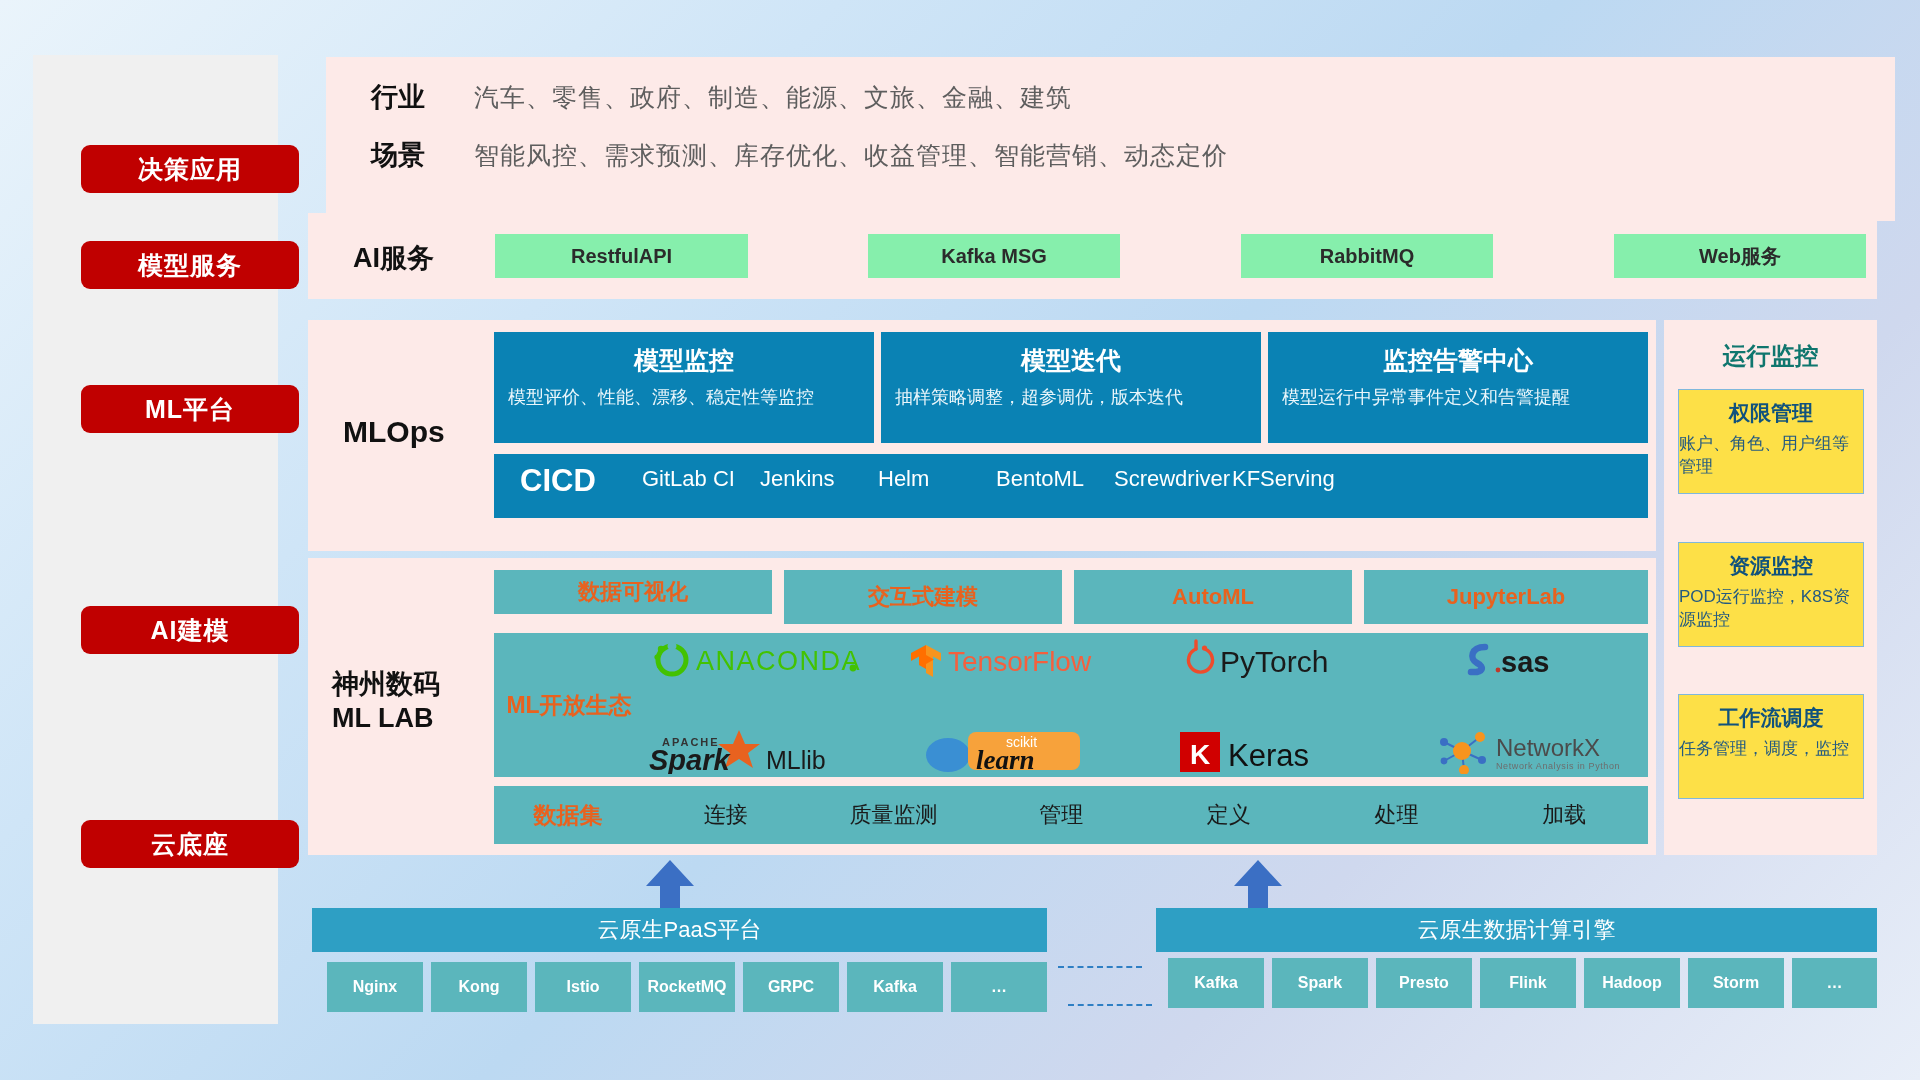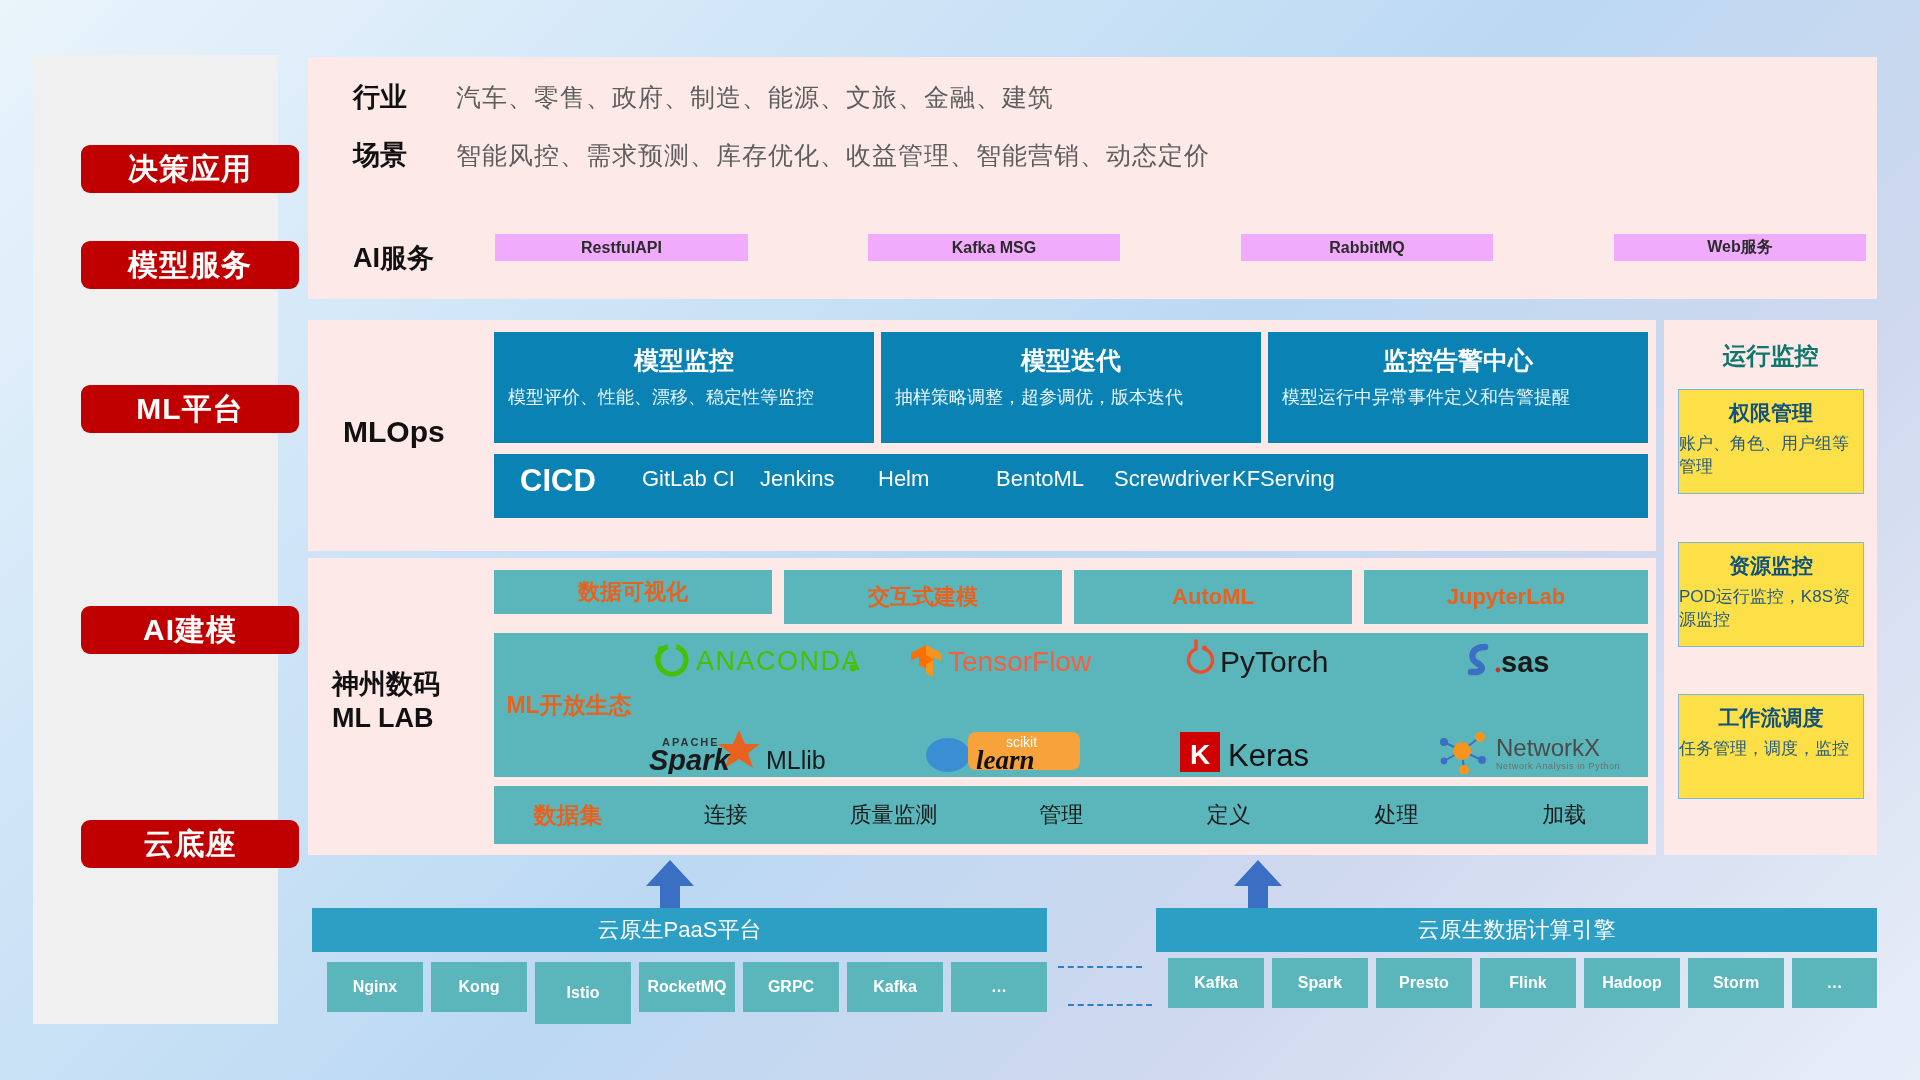--- a/index.html
+++ b/index.html
@@ -12,35 +12,35 @@
   .stage { position:absolute; left:0; top:0; width:1920px; height:1080px; }
 
   
   .left-rail {
     position:absolute; left:33px; top:55px; width:245px; height:969px;
     background:#f0f0f0;
   }
   .rail-chip {
     position:absolute; left:48px; width:218px; height:48px;
     background:#c00000; border-radius:9px; color:#fff;
-    font-size:30px; font-weight:bold; letter-spacing:1px;
+    font-size:25px; font-weight:bold; letter-spacing:1px;
     display:flex; align-items:center; justify-content:center;
   }
 
   
   .panel { position:absolute; background:#fdeae8; }
 
   
   .kv-key { font-size:27px; font-weight:bold; color:#111; }
   .kv-val { font-size:25px; color:#5e5e5e; letter-spacing:1px; }
 
   
   .svc-pill {
-    position:absolute; height:27px; background:#f0abfc; color:#2b2b2b;
-    font-size:16px; font-weight:bold;
+    position:absolute; height:44px; background:#86efac; color:#2b2b2b;
+    font-size:20px; font-weight:bold;
     display:flex; align-items:center; justify-content:center;
   }
 
   
   .blue { background:#0a82b4; color:#fff; }
   .mlops-card { position:absolute; padding:12px 14px 10px; }
   .mlops-card .t { font-size:25px; font-weight:bold; text-align:center; margin-bottom:9px; }
   .mlops-card .d { font-size:18px; line-height:1.32; color:#eaf6fb; }
 
   .cicd-bar { position:absolute; display:flex; align-items:flex-start; overflow:hidden; }
@@ -85,21 +85,21 @@
 <div class="stage">
 
   <div class="left-rail">
     <div class="rail-chip" style="top:90px">决策应用</div>
     <div class="rail-chip" style="top:186px">模型服务</div>
     <div class="rail-chip" style="top:330px">ML平台</div>
     <div class="rail-chip" style="top:551px">AI建模</div>
     <div class="rail-chip" style="top:765px">云底座</div>
   </div>
 
-  <div class="panel" style="left:308px; top:57px; width:1569px; height:164px;">
+  <div class="panel" style="left:326px; top:57px; width:1569px; height:164px;">
     <div style="position:absolute;left:45px;top:22px;" class="kv-key">行业</div>
     <div style="position:absolute;left:148px;top:24px;" class="kv-val">汽车、零售、政府、制造、能源、文旅、金融、建筑</div>
     <div style="position:absolute;left:45px;top:80px;" class="kv-key">场景</div>
     <div style="position:absolute;left:148px;top:82px;" class="kv-val">智能风控、需求预测、库存优化、收益管理、智能营销、动态定价</div>
   </div>
 
   <div class="panel" style="left:308px; top:213px; width:1569px; height:86px;">
     <div style="position:absolute;left:45px;top:27px;" class="kv-key">AI服务</div>
     <div class="svc-pill" style="left:187px;top:21px;width:253px;">RestfulAPI</div>
     <div class="svc-pill" style="left:560px;top:21px;width:252px;">Kafka MSG</div>
@@ -275,21 +275,21 @@
   <svg class="dash-head" style="left:1138px;top:959px;" width="14" height="16">
     <polygon points="0,0 14,8 0,16" fill="#2e7fc4"></polygon>
   </svg>
   <div class="dash" style="left:1068px;top:1004px;width:84px;"></div>
   <svg class="dash-head" style="left:1056px;top:997px;" width="14" height="16">
     <polygon points="14,0 0,8 14,16" fill="#2e7fc4"></polygon>
   </svg>
 
   <div class="cloud-chip" style="left:327px;top:962px;width:96px;height:50px;">Nginx</div>
   <div class="cloud-chip" style="left:431px;top:962px;width:96px;height:50px;">Kong</div>
-  <div class="cloud-chip" style="left:535px;top:962px;width:96px;height:62px;">Istio</div>
+  <div class="cloud-chip" style="left:535px;top:962px;width:96px;height:50px;">Istio</div>
   <div class="cloud-chip" style="left:639px;top:962px;width:96px;height:50px;">RocketMQ</div>
   <div class="cloud-chip" style="left:743px;top:962px;width:96px;height:50px;">GRPC</div>
   <div class="cloud-chip" style="left:847px;top:962px;width:96px;height:50px;">Kafka</div>
   <div class="cloud-chip" style="left:951px;top:962px;width:96px;height:50px;">…</div>
 
   <div class="cloud-chip" style="left:1168px;top:958px;width:96px;height:50px;">Kafka</div>
   <div class="cloud-chip" style="left:1272px;top:958px;width:96px;height:50px;">Spark</div>
   <div class="cloud-chip" style="left:1376px;top:958px;width:96px;height:50px;">Presto</div>
   <div class="cloud-chip" style="left:1480px;top:958px;width:96px;height:50px;">Flink</div>
   <div class="cloud-chip" style="left:1584px;top:958px;width:96px;height:50px;">Hadoop</div>

